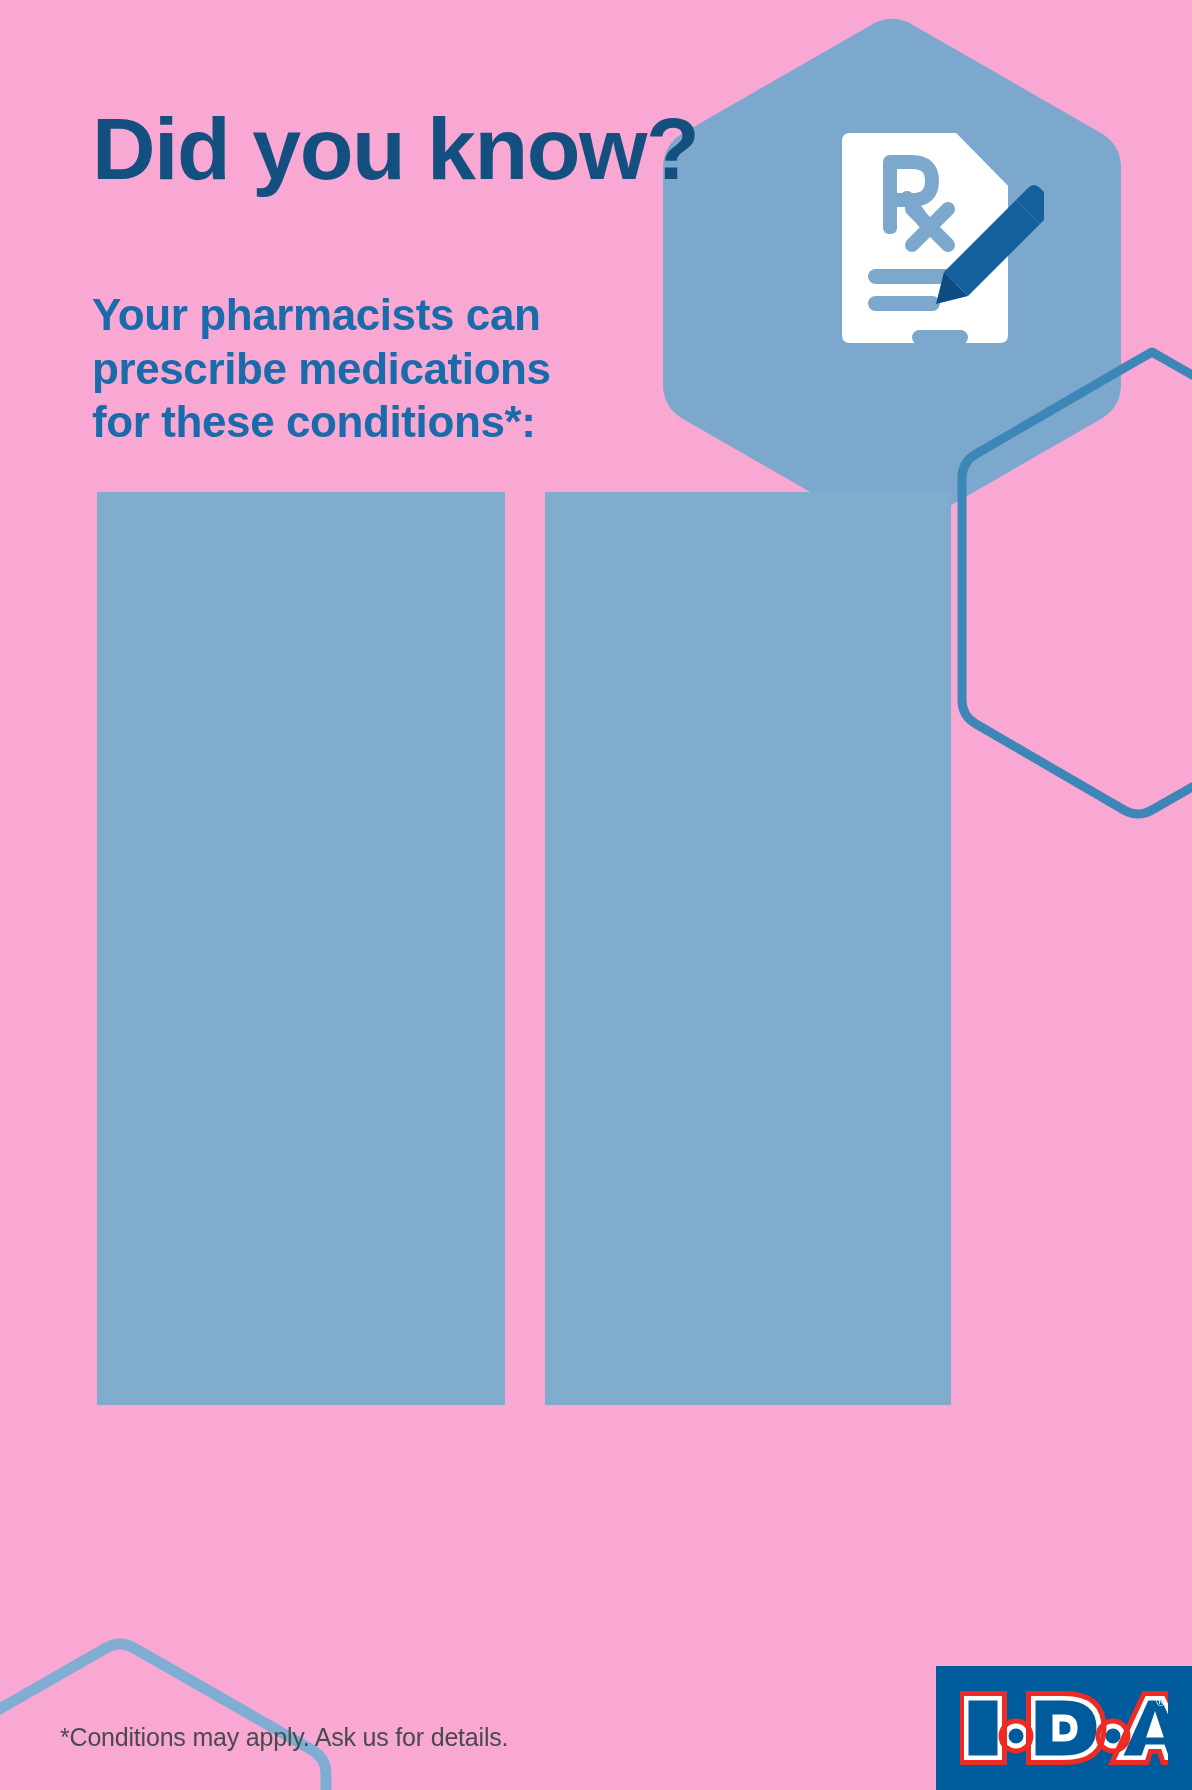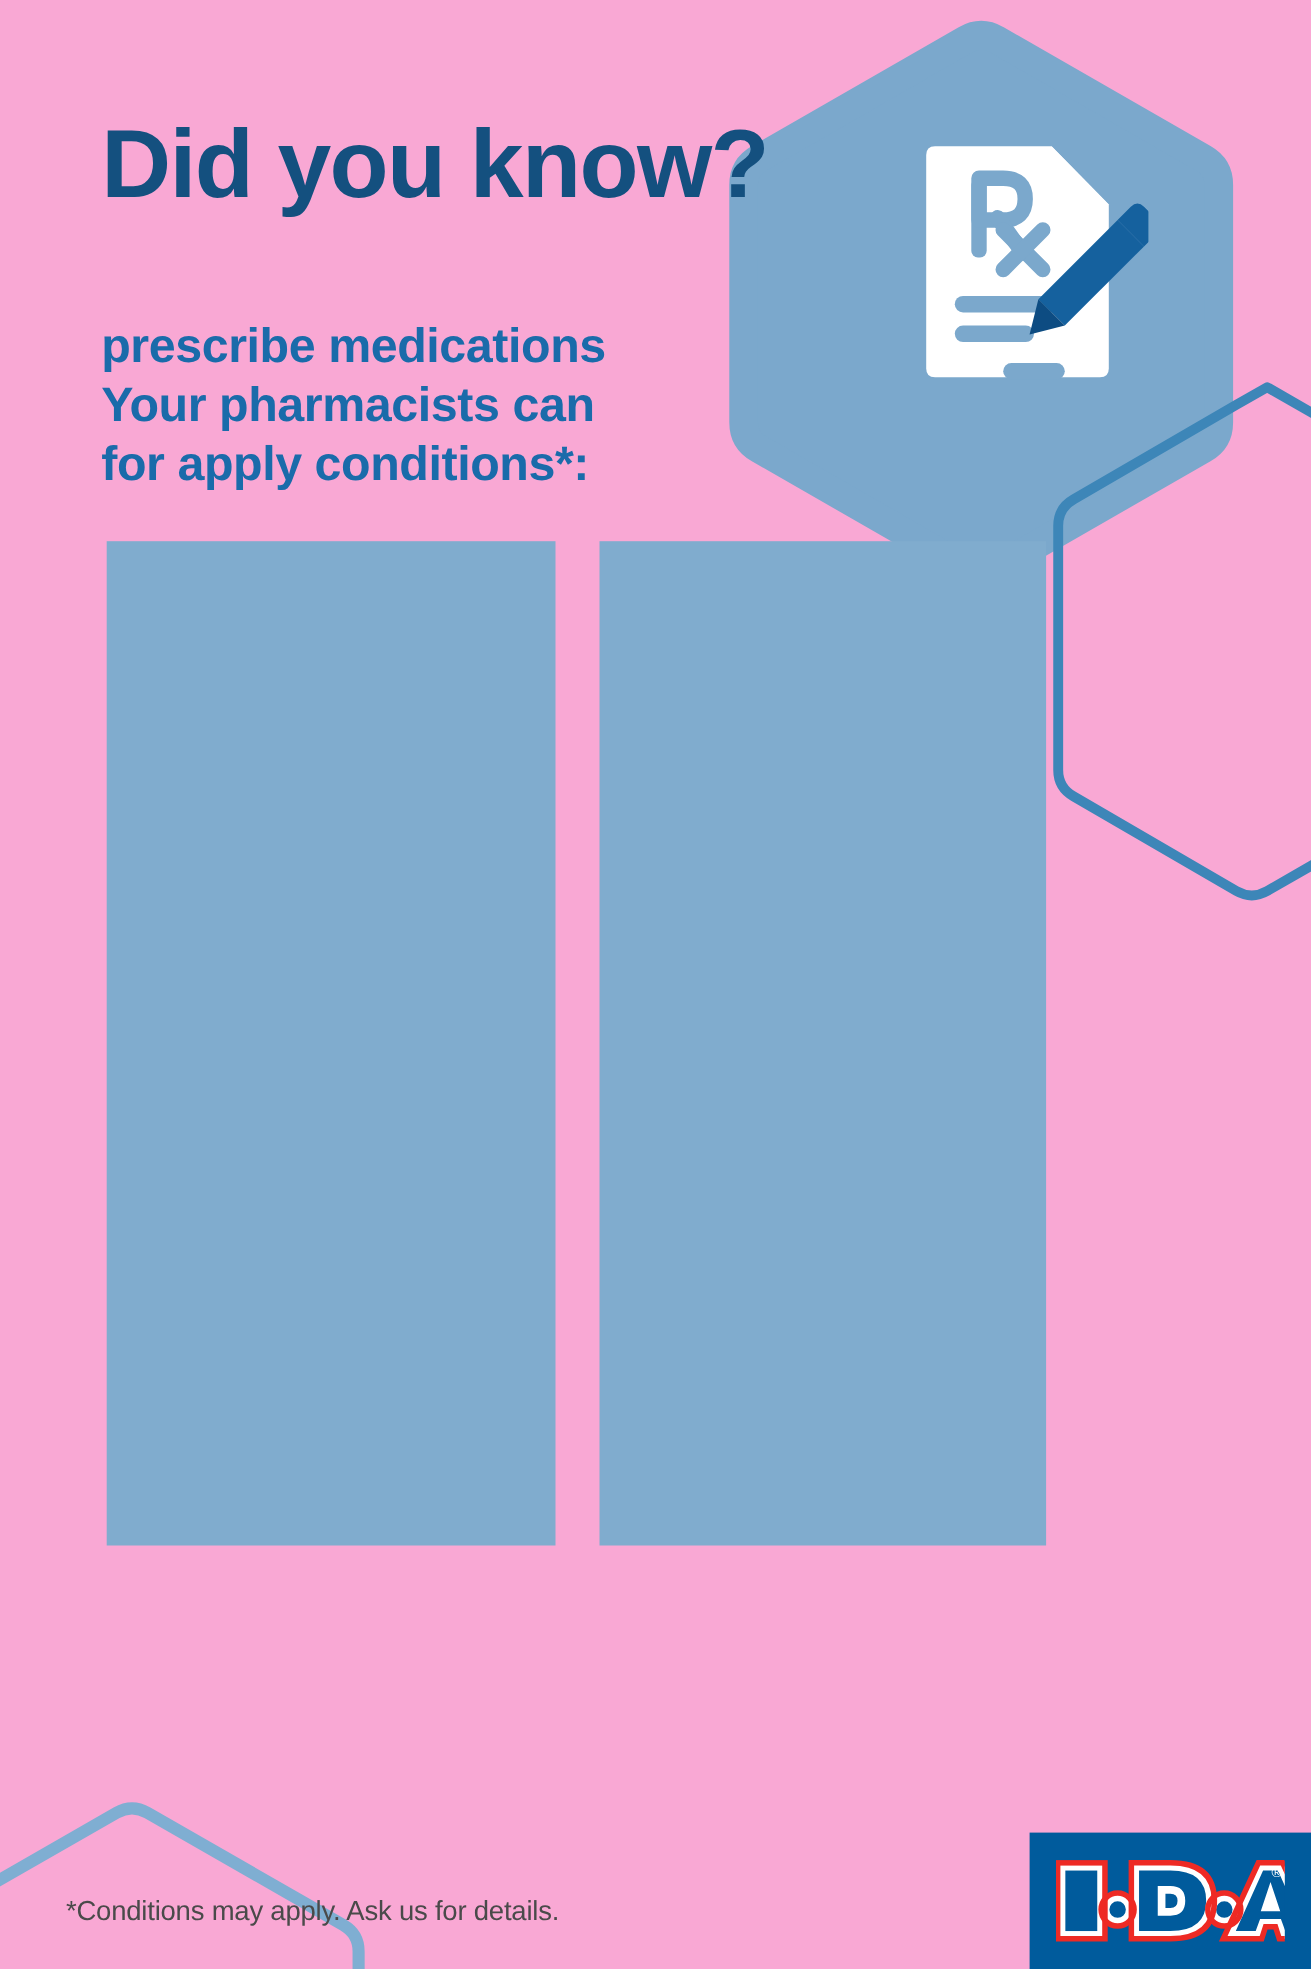--- a/index.html
+++ b/index.html
@@ -128,23 +128,23 @@
              Q1138 360 1152 352 Z" fill="none" stroke="#3d86b8" stroke-width="9" stroke-linejoin="round"></path>
 
     <path d="M134 1648 L312 1750 Q326 1758 326 1774 L326 1980 Q326 1996 312 2004 L134 2106
              Q120 2114 106 2106 L-72 2004 Q-86 1996 -86 1980 L-86 1774 Q-86 1758 -72 1750
              L106 1648 Q120 1640 134 1648 Z" fill="none" stroke="#7faed2" stroke-width="11" stroke-linejoin="round"></path>
   </svg>
 
   <h1 class="headline">Did you know?</h1>
 
   <h2 class="subhead">
+    <span class="line">Your pharmacists can</span>
     <span class="line">prescribe medications</span>
-    <span class="line">Your pharmacists can</span>
-    <span class="line">for apply conditions*:</span>
+    <span class="line">for these conditions*:</span>
   </h2>
 
   <div id="hex-icon-group">
     <svg viewBox="0 0 300 400" width="300" height="400" aria-hidden="true">
 
       <path d="M106 103 L212 103 L264 156 L264 305
                Q264 313 256 313 L106 313 Q98 313 98 305 L98 111 Q98 103 106 103 Z" fill="#ffffff"></path>
       <path d="M212 103 L264 156 L212 156 Z" fill="#ffffff" opacity="0.92"></path>
 
       <rect x="139" y="132" width="14" height="72" rx="6" fill="#7ba8cc"></rect>

